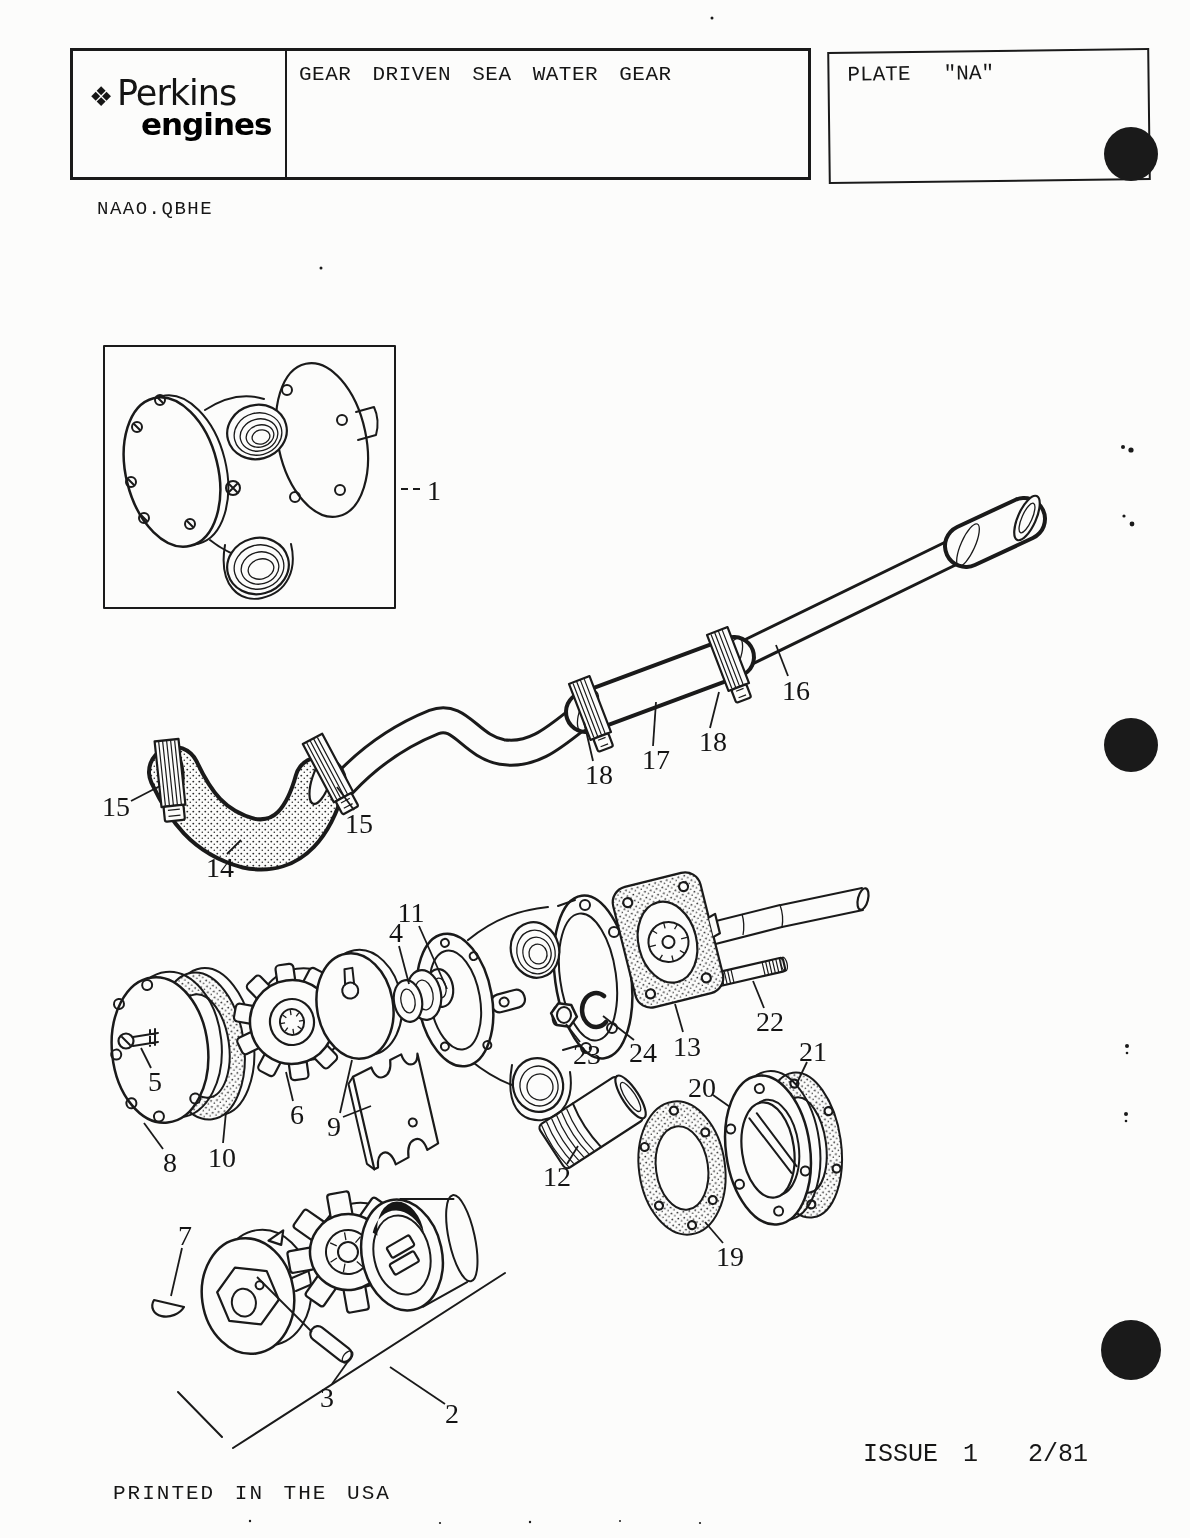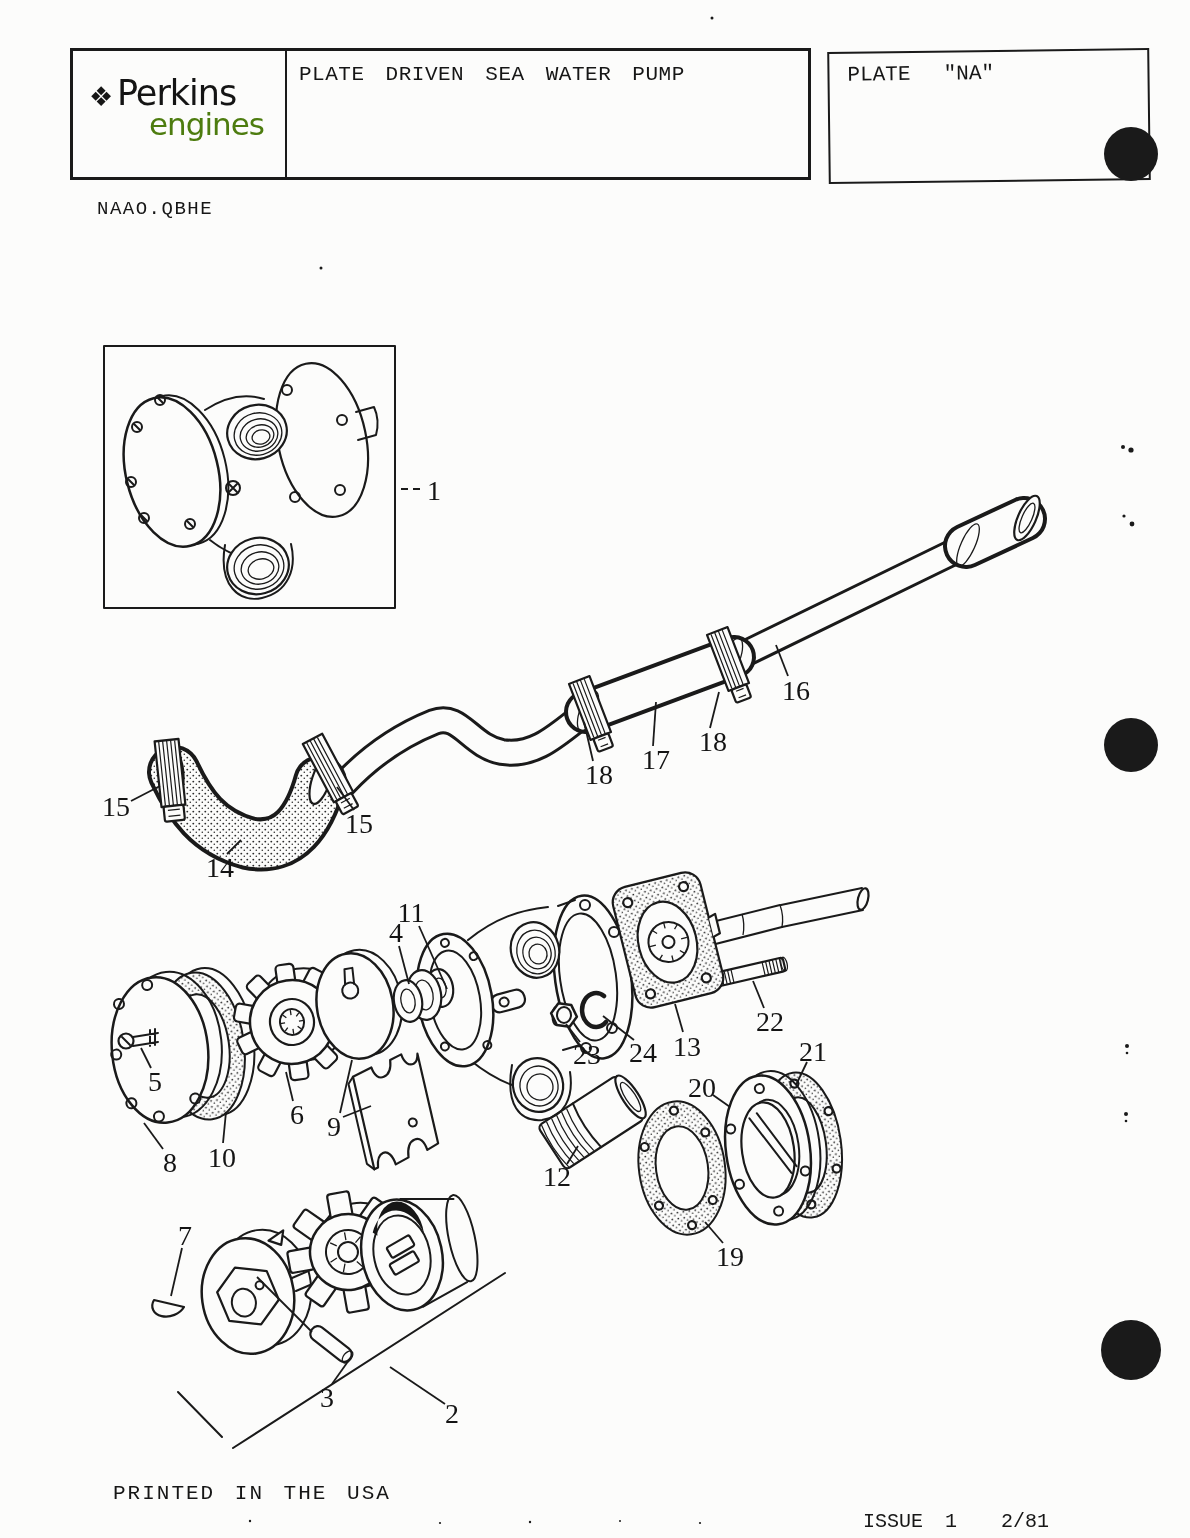--- a/index.html
+++ b/index.html
@@ -8,29 +8,29 @@
   .abs{position:absolute;}
   .mono{font-family:"Liberation Mono","DejaVu Sans Mono",monospace;color:#161616;white-space:pre;}
   
   .hdr-box{position:absolute;left:70px;top:48px;width:735px;height:126px;border:3px solid #1a1a1a;}
   .hdr-divider{position:absolute;left:212px;top:0;width:2px;height:100%;background:#1a1a1a;}
   .logo-cell{position:absolute;left:0;top:0;width:212px;height:100%;}
   .emblem{position:absolute;left:16px;top:30px;font-size:27px;color:#161616;
           font-family:"DejaVu Sans",sans-serif;}
   .brand1{position:absolute;left:44px;top:22px;font-family:"DejaVu Sans","Liberation Sans",sans-serif;
           font-weight:normal;font-size:35px;letter-spacing:-1px;color:#141414;}
-  .brand2{position:absolute;left:76px;top:55px;font-family:"DejaVu Sans","Liberation Sans",sans-serif;
-          font-weight:normal;font-size:31px;letter-spacing:-1px;color:#4d7c0f;}
+  .brand2{position:absolute;left:68px;top:55px;font-family:"DejaVu Sans","Liberation Sans",sans-serif;
+          font-weight:bold;font-size:31px;letter-spacing:-1px;color:#000000;}
   .hdr-title{position:absolute;left:226px;top:12px;font-size:21px;letter-spacing:.5px;word-spacing:8px;white-space:pre;}
   .plate-box{position:absolute;left:828px;top:50px;width:318px;height:128px;border:2.5px solid #1a1a1a;
              transform:rotate(-0.7deg);}
   .plate-text{position:absolute;left:18px;top:10px;font-size:21px;word-spacing:4px;white-space:pre;}
   .code-stamp{position:absolute;left:97px;top:198px;font-size:19px;letter-spacing:1.5px;}
   .foot-left{position:absolute;left:113px;top:1482px;font-size:21px;letter-spacing:2px;word-spacing:5px;}
-  .foot-right{position:absolute;left:863px;top:1510px;font-size:20px;word-spacing:10px;white-space:pre;}
+  .foot-right{position:absolute;left:863px;top:1440px;font-size:25px;word-spacing:10px;white-space:pre;}
   
   .ln{fill:none;stroke:#1a1a1a;stroke-width:2;stroke-linecap:round;stroke-linejoin:round;}
   .lnw{fill:#fcfcfb;stroke:#1a1a1a;stroke-width:2.2;stroke-linecap:round;stroke-linejoin:round;}
   .lnw25{fill:#fcfcfb;stroke:#1a1a1a;stroke-width:2.5;stroke-linejoin:round;}
   .thin{fill:none;stroke:#1a1a1a;stroke-width:1.3;}
   .hatch{fill:none;stroke:#1a1a1a;stroke-width:1.2;}
   .leader{stroke:#1a1a1a;stroke-width:1.8;fill:none;}
   .dashed{stroke-dasharray:7 5;}
   .callout{font-family:"Liberation Serif","DejaVu Serif",serif;font-size:28px;fill:#141414;
            text-anchor:middle;dominant-baseline:central;}
@@ -41,21 +41,21 @@
 
 <div class="page">
 
   <div class="hdr-box">
     <div class="logo-cell">
       <span class="emblem">❖</span>
       <span class="brand1">Perkins</span>
       <span class="brand2">engines</span>
     </div>
     <div class="hdr-divider"></div>
-    <div class="hdr-title mono">PLATE DRIVEN SEA WATER PUMP</div>
+    <div class="hdr-title mono">GEAR DRIVEN SEA WATER GEAR</div>
   </div>
 
   <div class="plate-box">
     <div class="plate-text mono">PLATE  "NA"</div>
   </div>
 
   <div class="code-stamp mono">NAAO.QBHE</div>
 
   <svg class="abs" style="left:0;top:0" width="1190" height="1538" viewBox="0 0 1190 1538">
     <defs>

